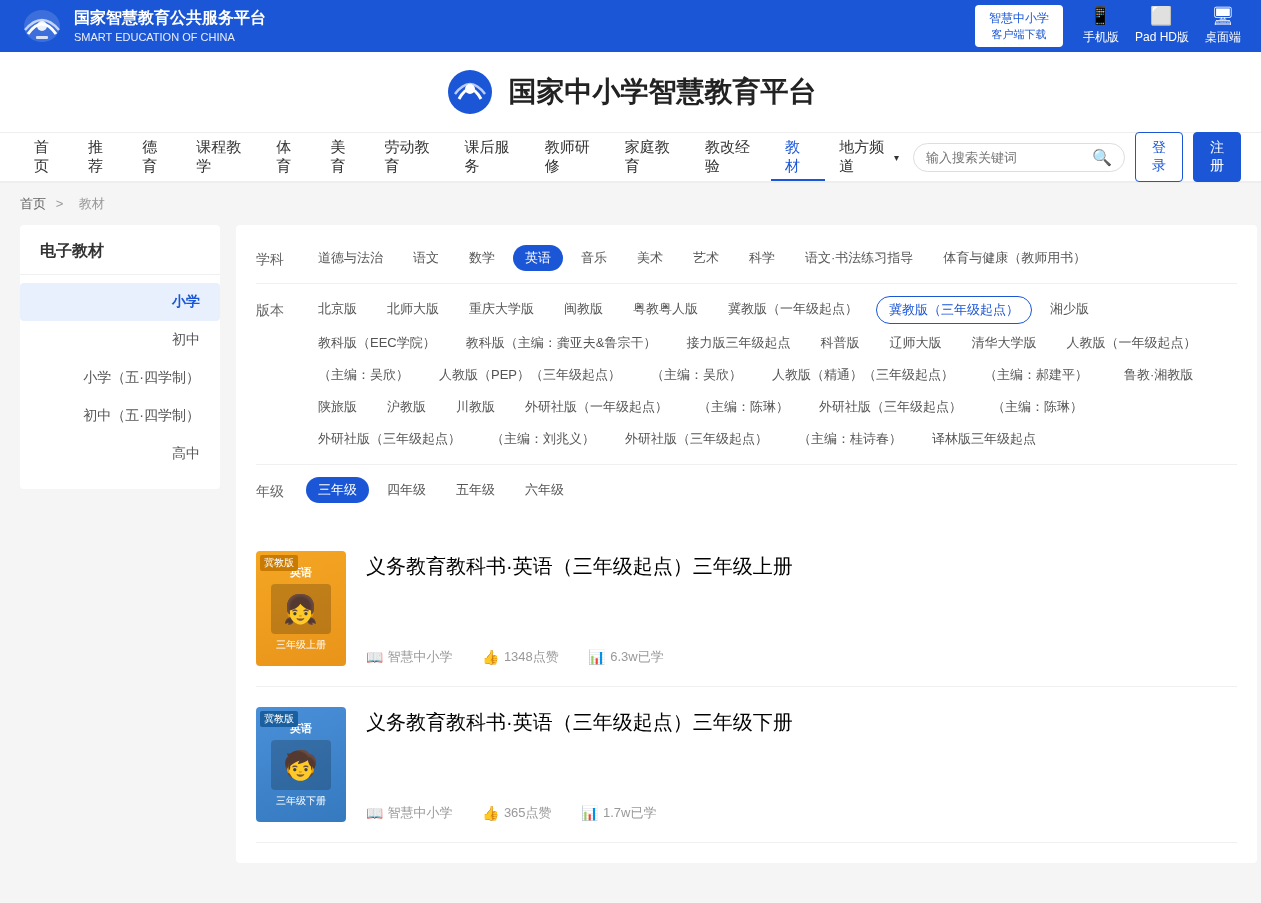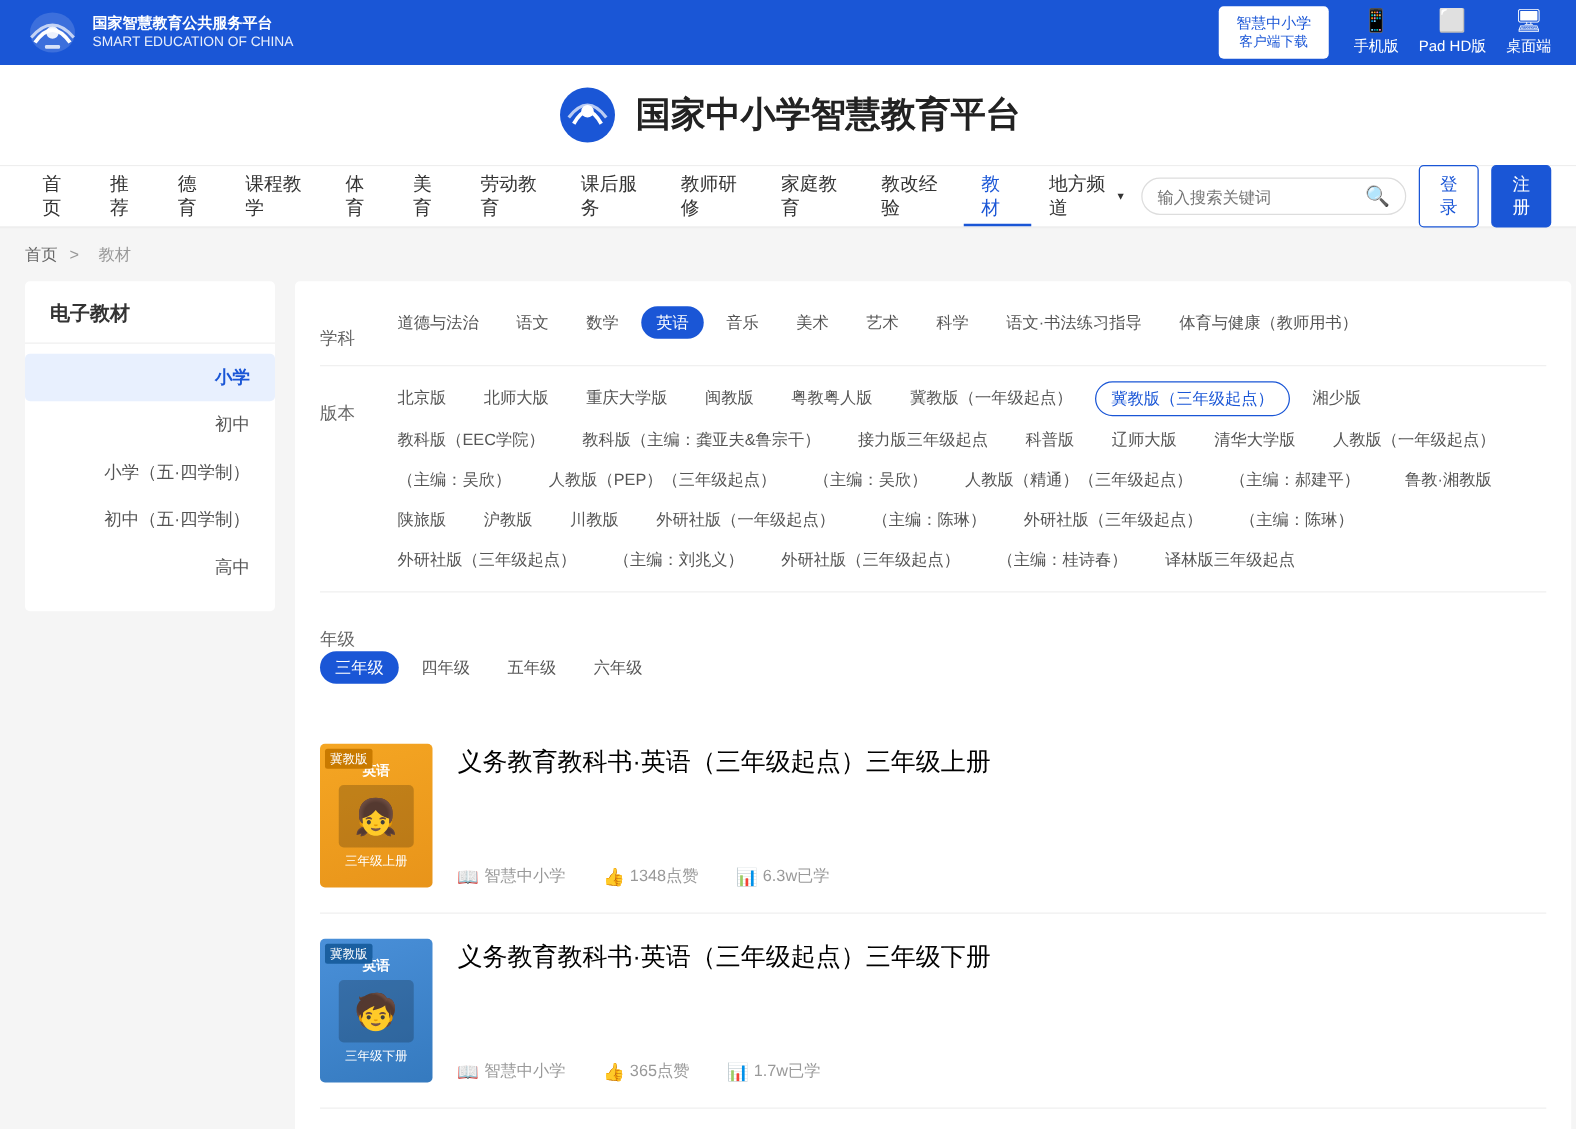--- a/index.html
+++ b/index.html
@@ -21,21 +21,21 @@
     }
     .logo-icon {
       width: 44px;
       height: 40px;
     }
     .logo-text {
       color: white;
       font-size: 14px;
       line-height: 1.4;
     }
-    .logo-text .main { font-size: 12px; font-weight: bold; }
+    .logo-text .main { font-size: 16px; font-weight: bold; }
     .logo-text .sub { font-size: 11px; opacity: 0.9; }
     .top-bar-right {
       display: flex;
       align-items: center;
       gap: 20px;
     }
     .download-btn {
       background: white;
       color: #1a56d6;
       border: none;
@@ -225,21 +225,20 @@
       padding-bottom: 12px;
       flex-wrap: wrap;
     }
     .filter-label {
       width: 50px;
       min-width: 50px;
       color: #666;
       font-size: 14px;
       padding-top: 6px;
       padding-right: 10px;
-      margin-top: 11px;
     }
     .filter-tags {
       display: flex;
       flex-wrap: wrap;
       gap: 6px;
       flex: 1;
     }
     .tag {
       padding: 4px 12px;
       border-radius: 4px;
@@ -472,21 +471,21 @@
         <span class="tag">（主编：陈琳）</span>
         <br style="width:100%">
         <span class="tag">外研社版（三年级起点）</span>
         <span class="tag">（主编：刘兆义）</span>
         <span class="tag">外研社版（三年级起点）</span>
         <span class="tag">（主编：桂诗春）</span>
         <span class="tag">译林版三年级起点</span>
       </div>
     </div>
 
-    <div class="filter-row" style="border-bottom:none; margin-bottom:0;flex-direction:column;">
+    <div class="filter-row" style="border-bottom:none; margin-bottom:0;">
       <span class="filter-label">年级</span>
       <div class="filter-tags">
         <span class="tag active">三年级</span>
         <span class="tag">四年级</span>
         <span class="tag">五年级</span>
         <span class="tag">六年级</span>
       </div>
     </div>
 
     <div class="book-list">

